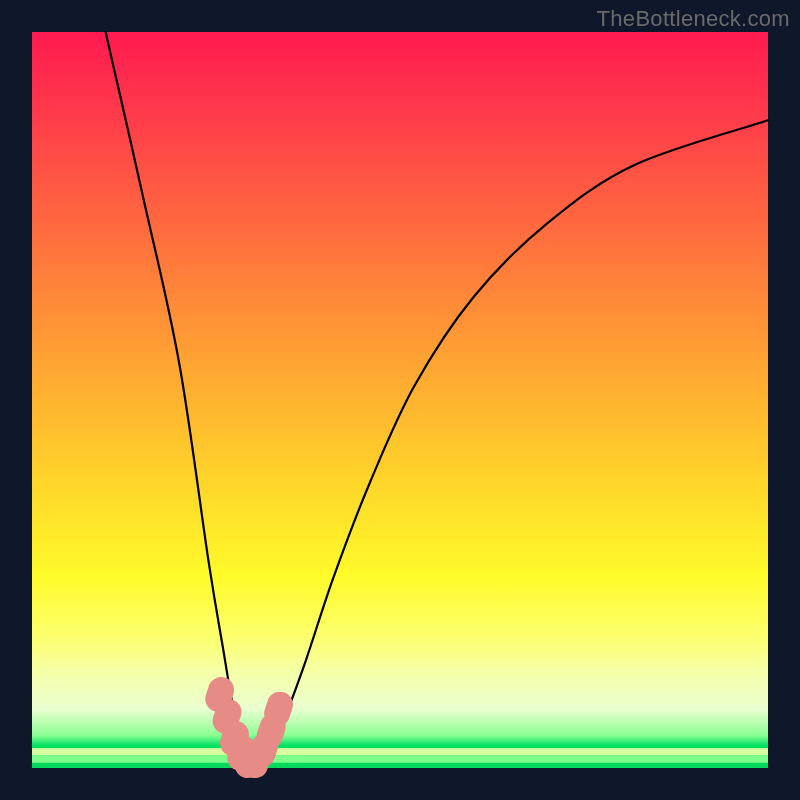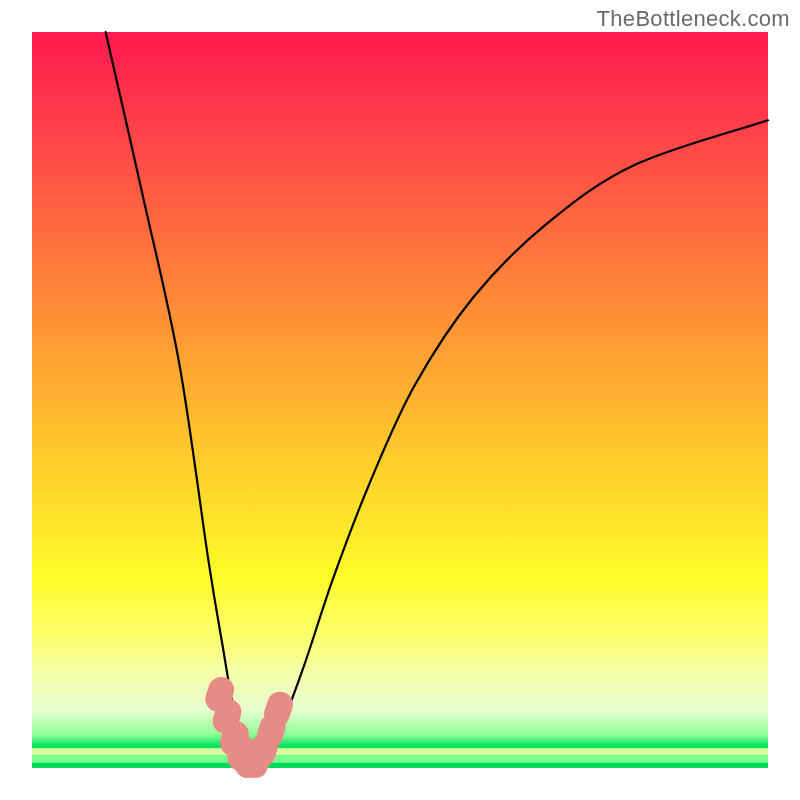--- a/index.html
+++ b/index.html
@@ -10,21 +10,21 @@
     overflow: hidden;
     background: #000;
     font-family: Arial, Helvetica, sans-serif;
   }
   .frame {
     position: absolute;
     top: 0;
     left: 0;
     width: 800px;
     height: 800px;
-    background: #ffffff;
+    background: #0f172a;
   }
   .plot {
     position: absolute;
     top: 32px;
     left: 32px;
     width: 736px;
     height: 736px;
     background: linear-gradient(
       to bottom,
       #ff1a50 0%,

